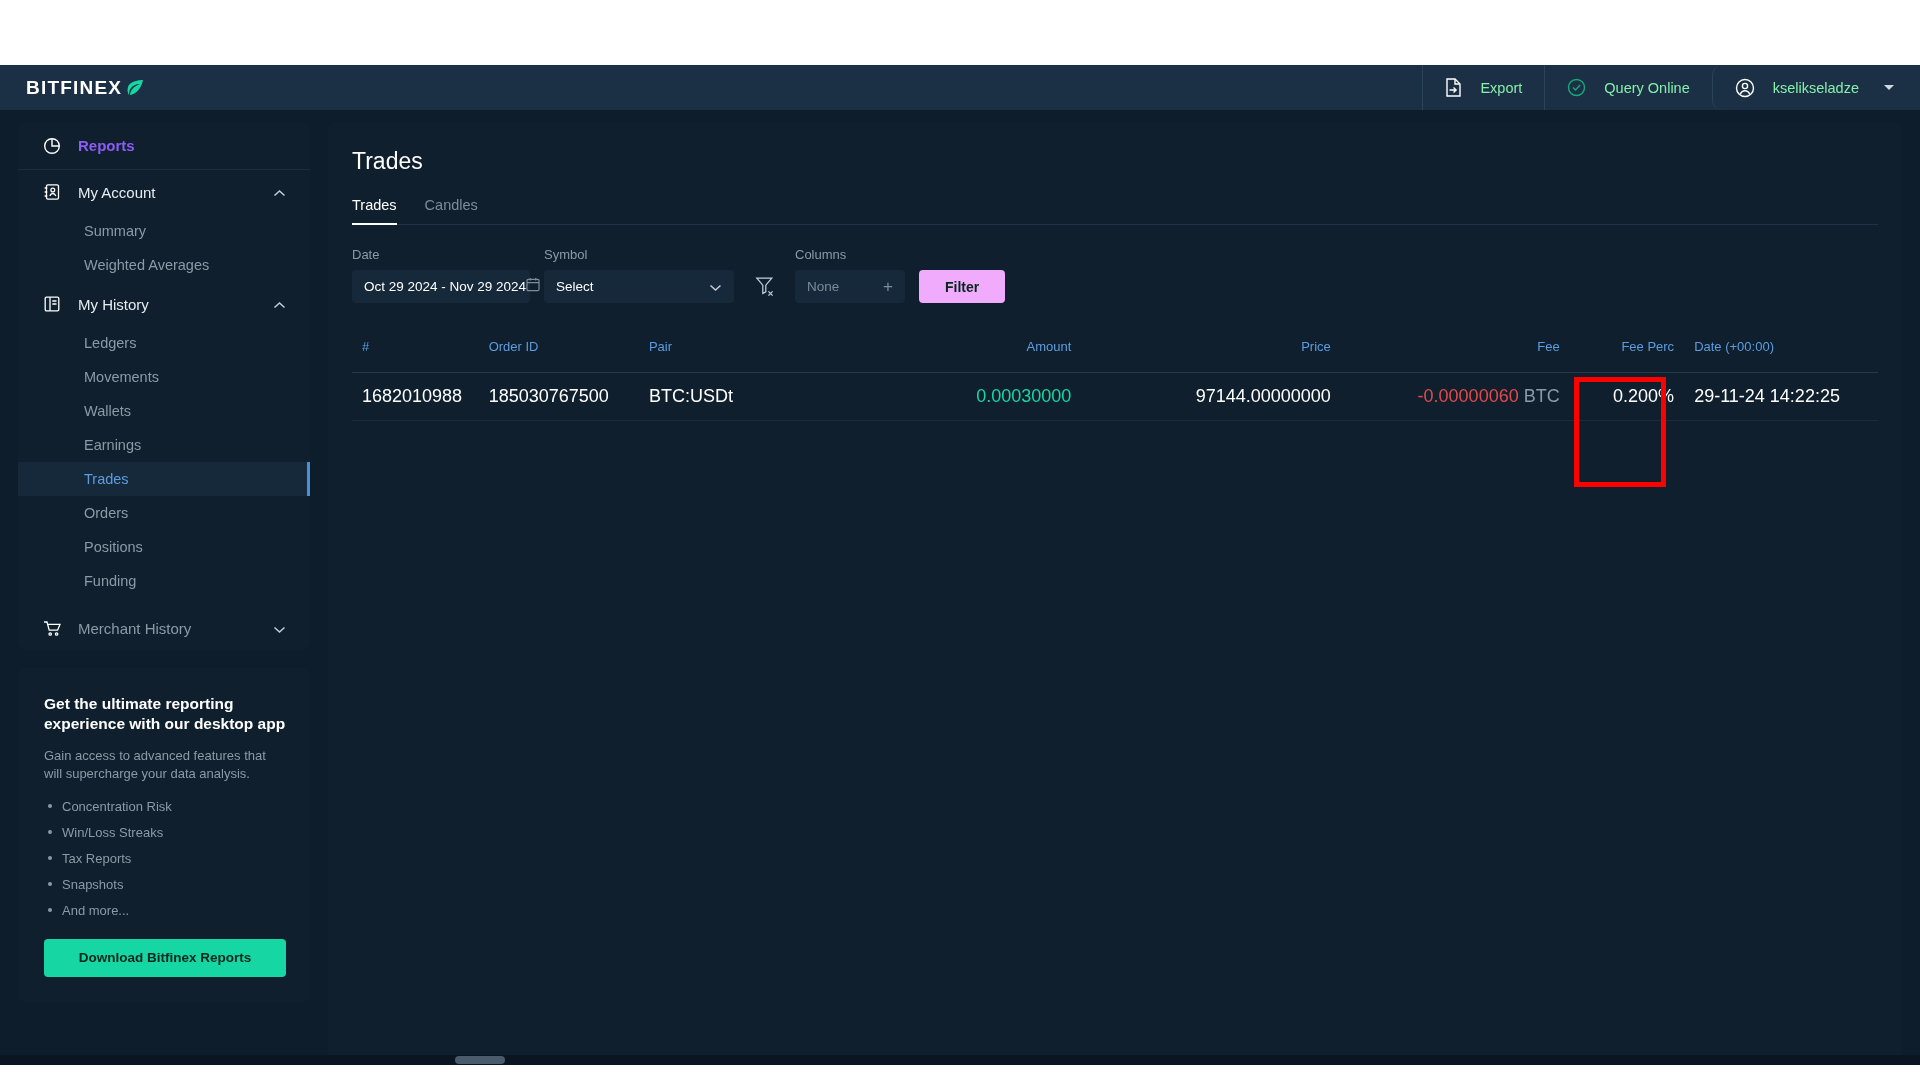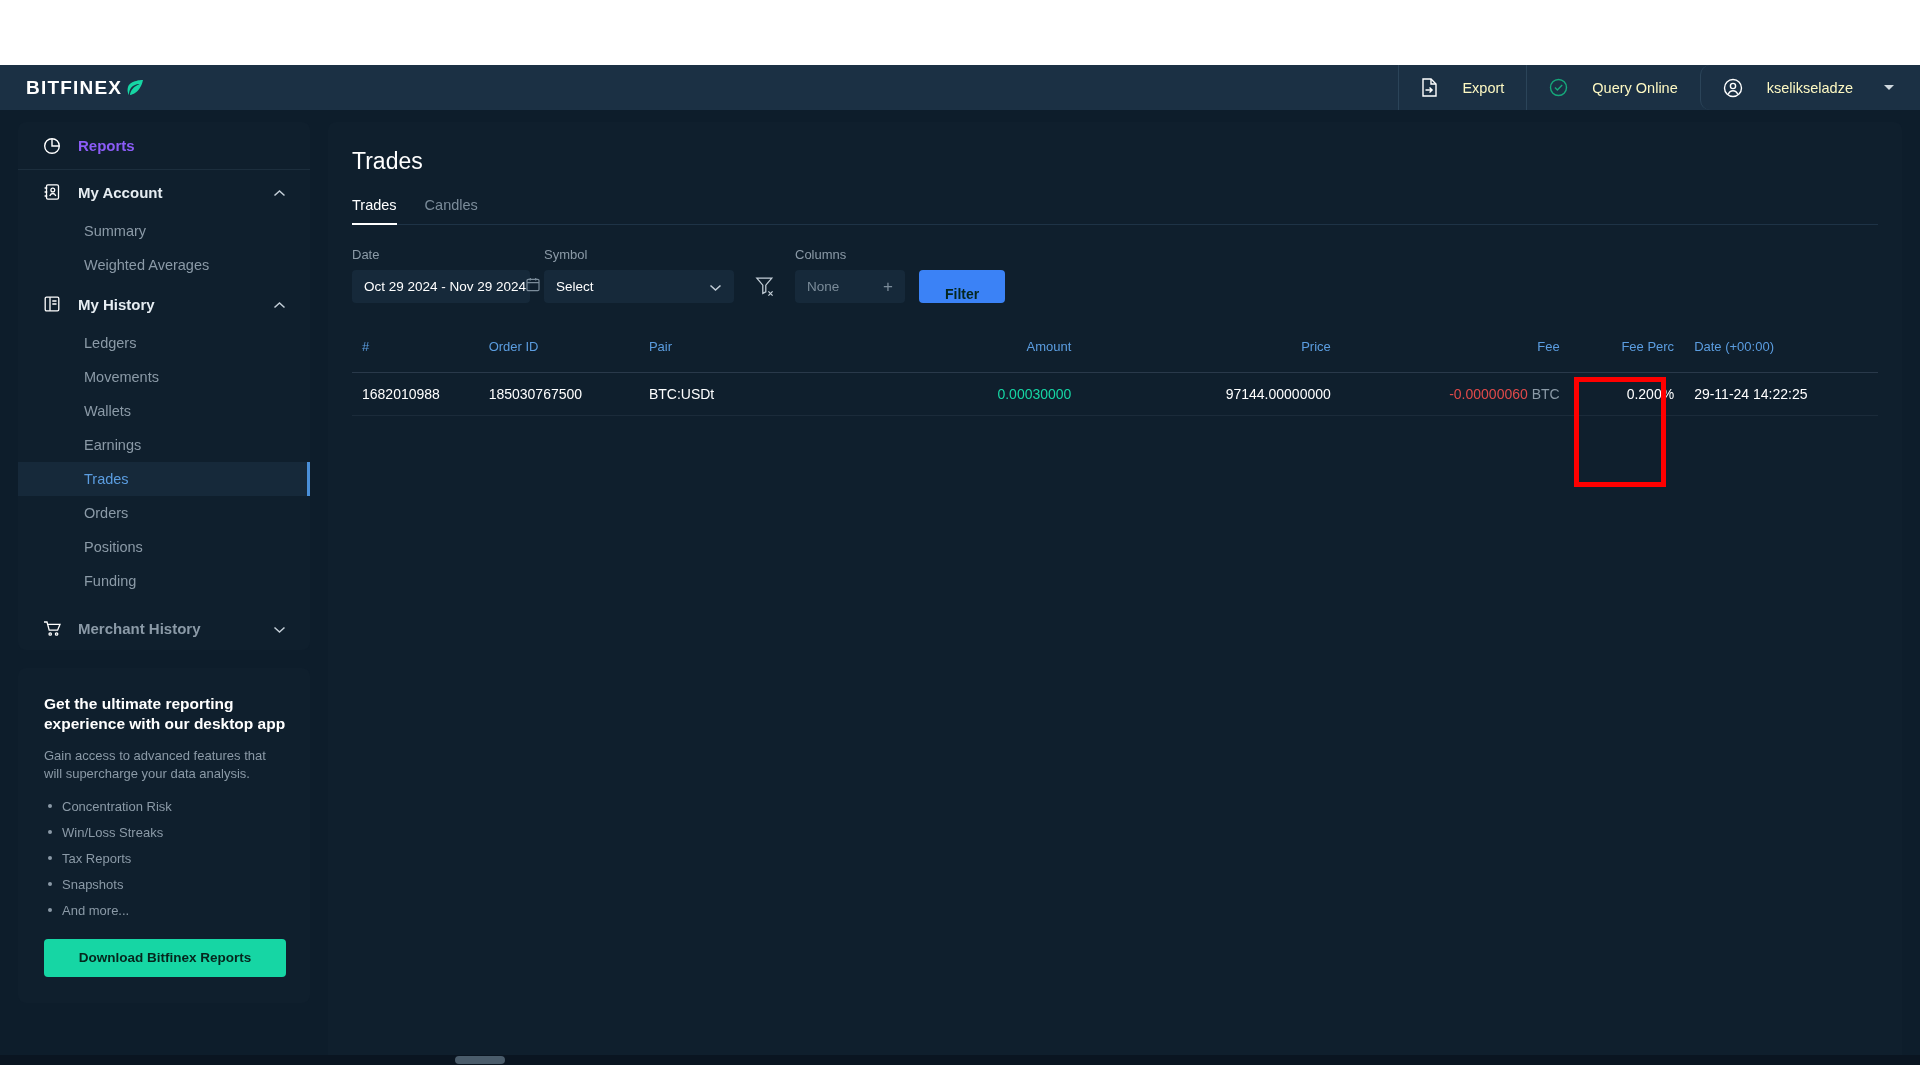--- a/index.html
+++ b/index.html
@@ -30,23 +30,23 @@
   .brand-text {
     color: #fff; font-size: 19px; font-weight: bold;
     letter-spacing: 1.2px;
   }
   .leaf { width: 18px; height: 18px; position: relative; }
   .leaf svg { display: block; }
   .topbar-right {
     margin-left: auto; display: flex; align-items: center; height: 100%;
   }
   .tb-item {
-    display: flex; align-items: center; gap: 24px;
+    display: flex; align-items: center; gap: 18px;
     height: 100%; padding: 16px 22px;
-    color: #fef9c3; font-size: 14.5px;
+    color: #86efac; font-size: 14.5px;
     border-left: 1px solid #2b4459;
     cursor: pointer; white-space: nowrap;
   }
   .tb-item.user { padding-right: 26px; border-radius: 10px; }
   .tb-icon { display: flex; align-items: center; }
   .caret-dn {
     width: 0; height: 0; margin-left: 7px;
     border-left: 5px solid transparent;
     border-right: 5px solid transparent;
     border-top: 5px solid #cfd8de;
@@ -65,21 +65,21 @@
   .nav-top {
     display: flex; align-items: center; gap: 16px;
     height: 48px; padding: 0 24px;
     color: #8b5cf6; font-size: 15px; font-weight: bold;
     border-bottom: 1px solid #1c2e3d;
     cursor: pointer;
   }
   .nav-group {
     display: flex; align-items: center; gap: 16px;
     height: 44px; padding: 0 24px;
-    color: #e6edf2; font-size: 15px; font-weight: bold;
+    color: #e6edf2; font-size: 15px; font-weight: normal;
     cursor: pointer;
   }
   .nav-group .chev { margin-left: auto; }
   .nav-sub {
     display: flex; align-items: center;
     height: 34px; padding: 0 24px 0 66px;
     color: #8b9aa7; font-size: 14.5px;
     cursor: pointer; position: relative;
   }
   .nav-sub.active {
@@ -158,38 +158,38 @@
   .date-ctl { width: 178px; justify-content: space-between; }
   .symbol-ctl { width: 190px; justify-content: space-between; }
   .columns-ctl { width: 110px; justify-content: space-between; }
   .plus-ic { color: #7b8c9a; font-size: 17px; line-height: 1; }
   .filter-clear {
     width: 33px; height: 33px; display: flex;
     align-items: center; justify-content: center;
     cursor: pointer; margin-bottom: 0;
   }
   .filter-btn {
-    background: #3b82f6; color: #05261d;
+    background: #f0abfc; color: #05261d;
     border: none; border-radius: 4px;
-    height: 33px; padding: 16px 26px;
+    height: 33px; padding: 8px 26px;
     font-size: 14px; font-weight: bold;
     font-family: "Liberation Sans", sans-serif;
     cursor: pointer;
   }
 
   
   table { width: 100%; border-collapse: collapse; table-layout: fixed; }
   thead th {
     color: #5b9de0; font-size: 13px; font-weight: normal;
     padding: 10px 10px 18px 10px;
     border-bottom: 1px solid #29394a;
     text-align: left;
   }
   tbody td {
-    color: #ffffff; font-size: 14px;
+    color: #ffffff; font-size: 18px;
     padding: 13px 10px;
     border-bottom: 1px solid #1b2b3a;
     text-align: left; white-space: nowrap;
     overflow: hidden; text-overflow: ellipsis;
   }
   .num { text-align: right !important; }
   .pos { color: #16d6a4; }
   .neg { color: #e04a4a; }
   .unit { color: #8b9aa7; }
 

